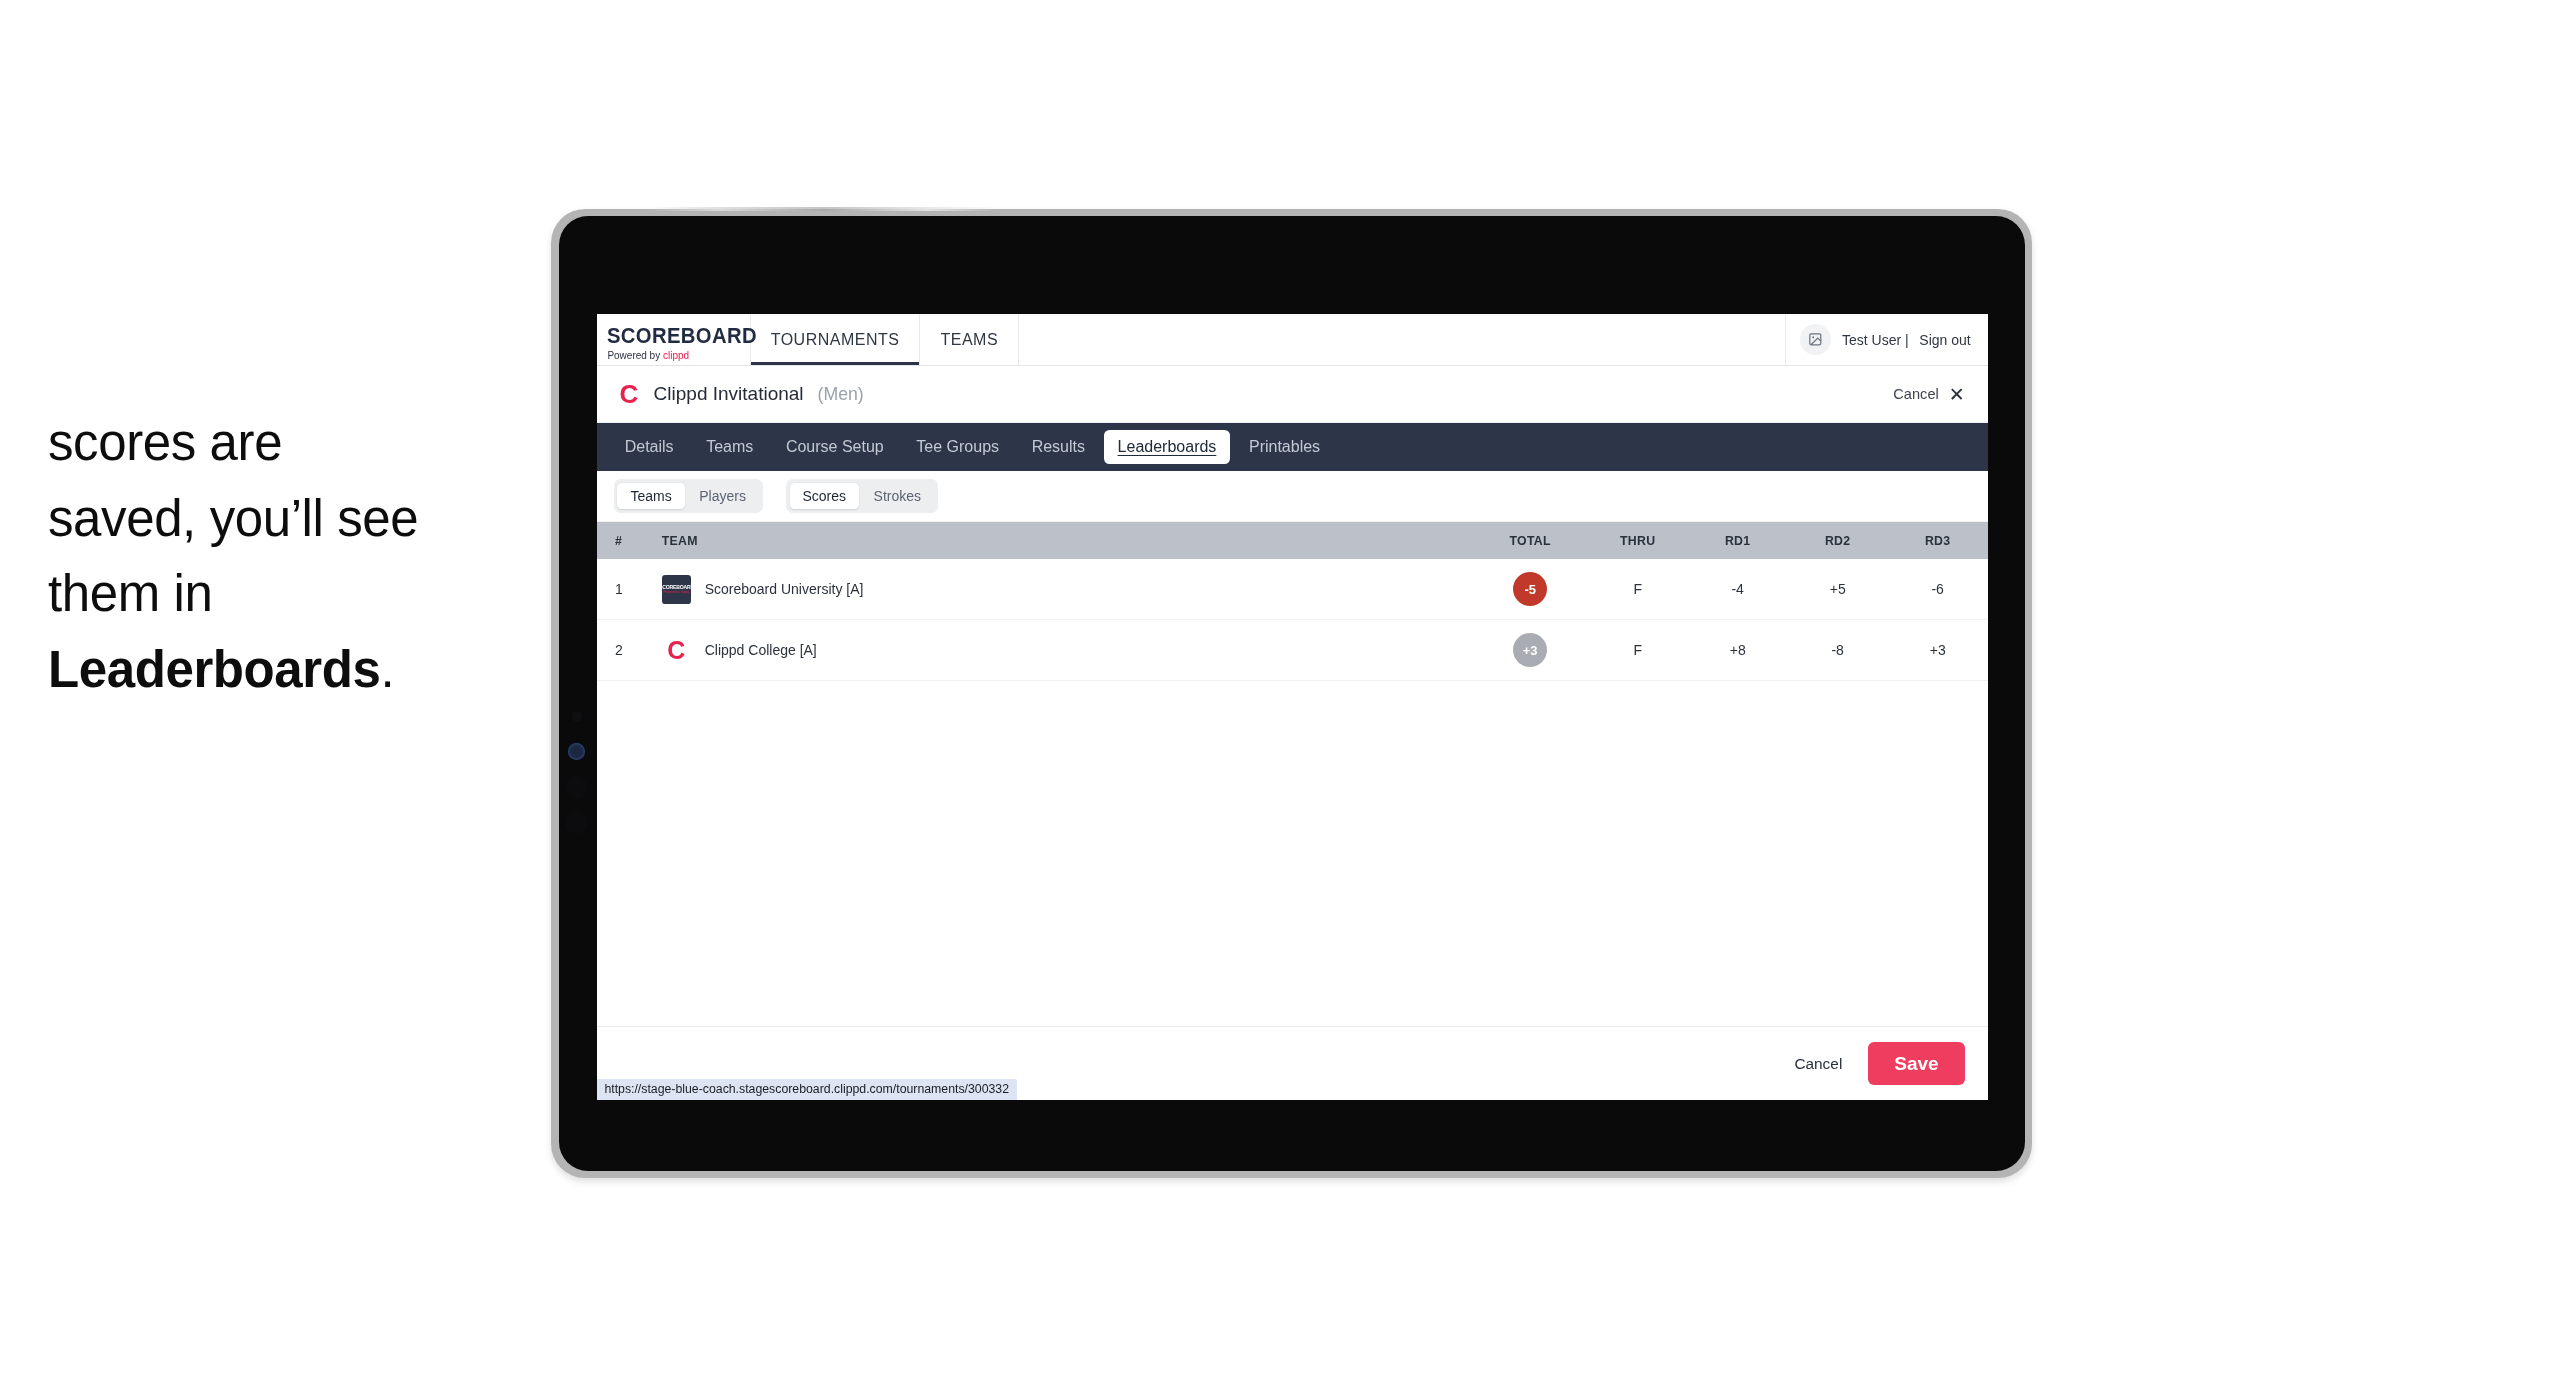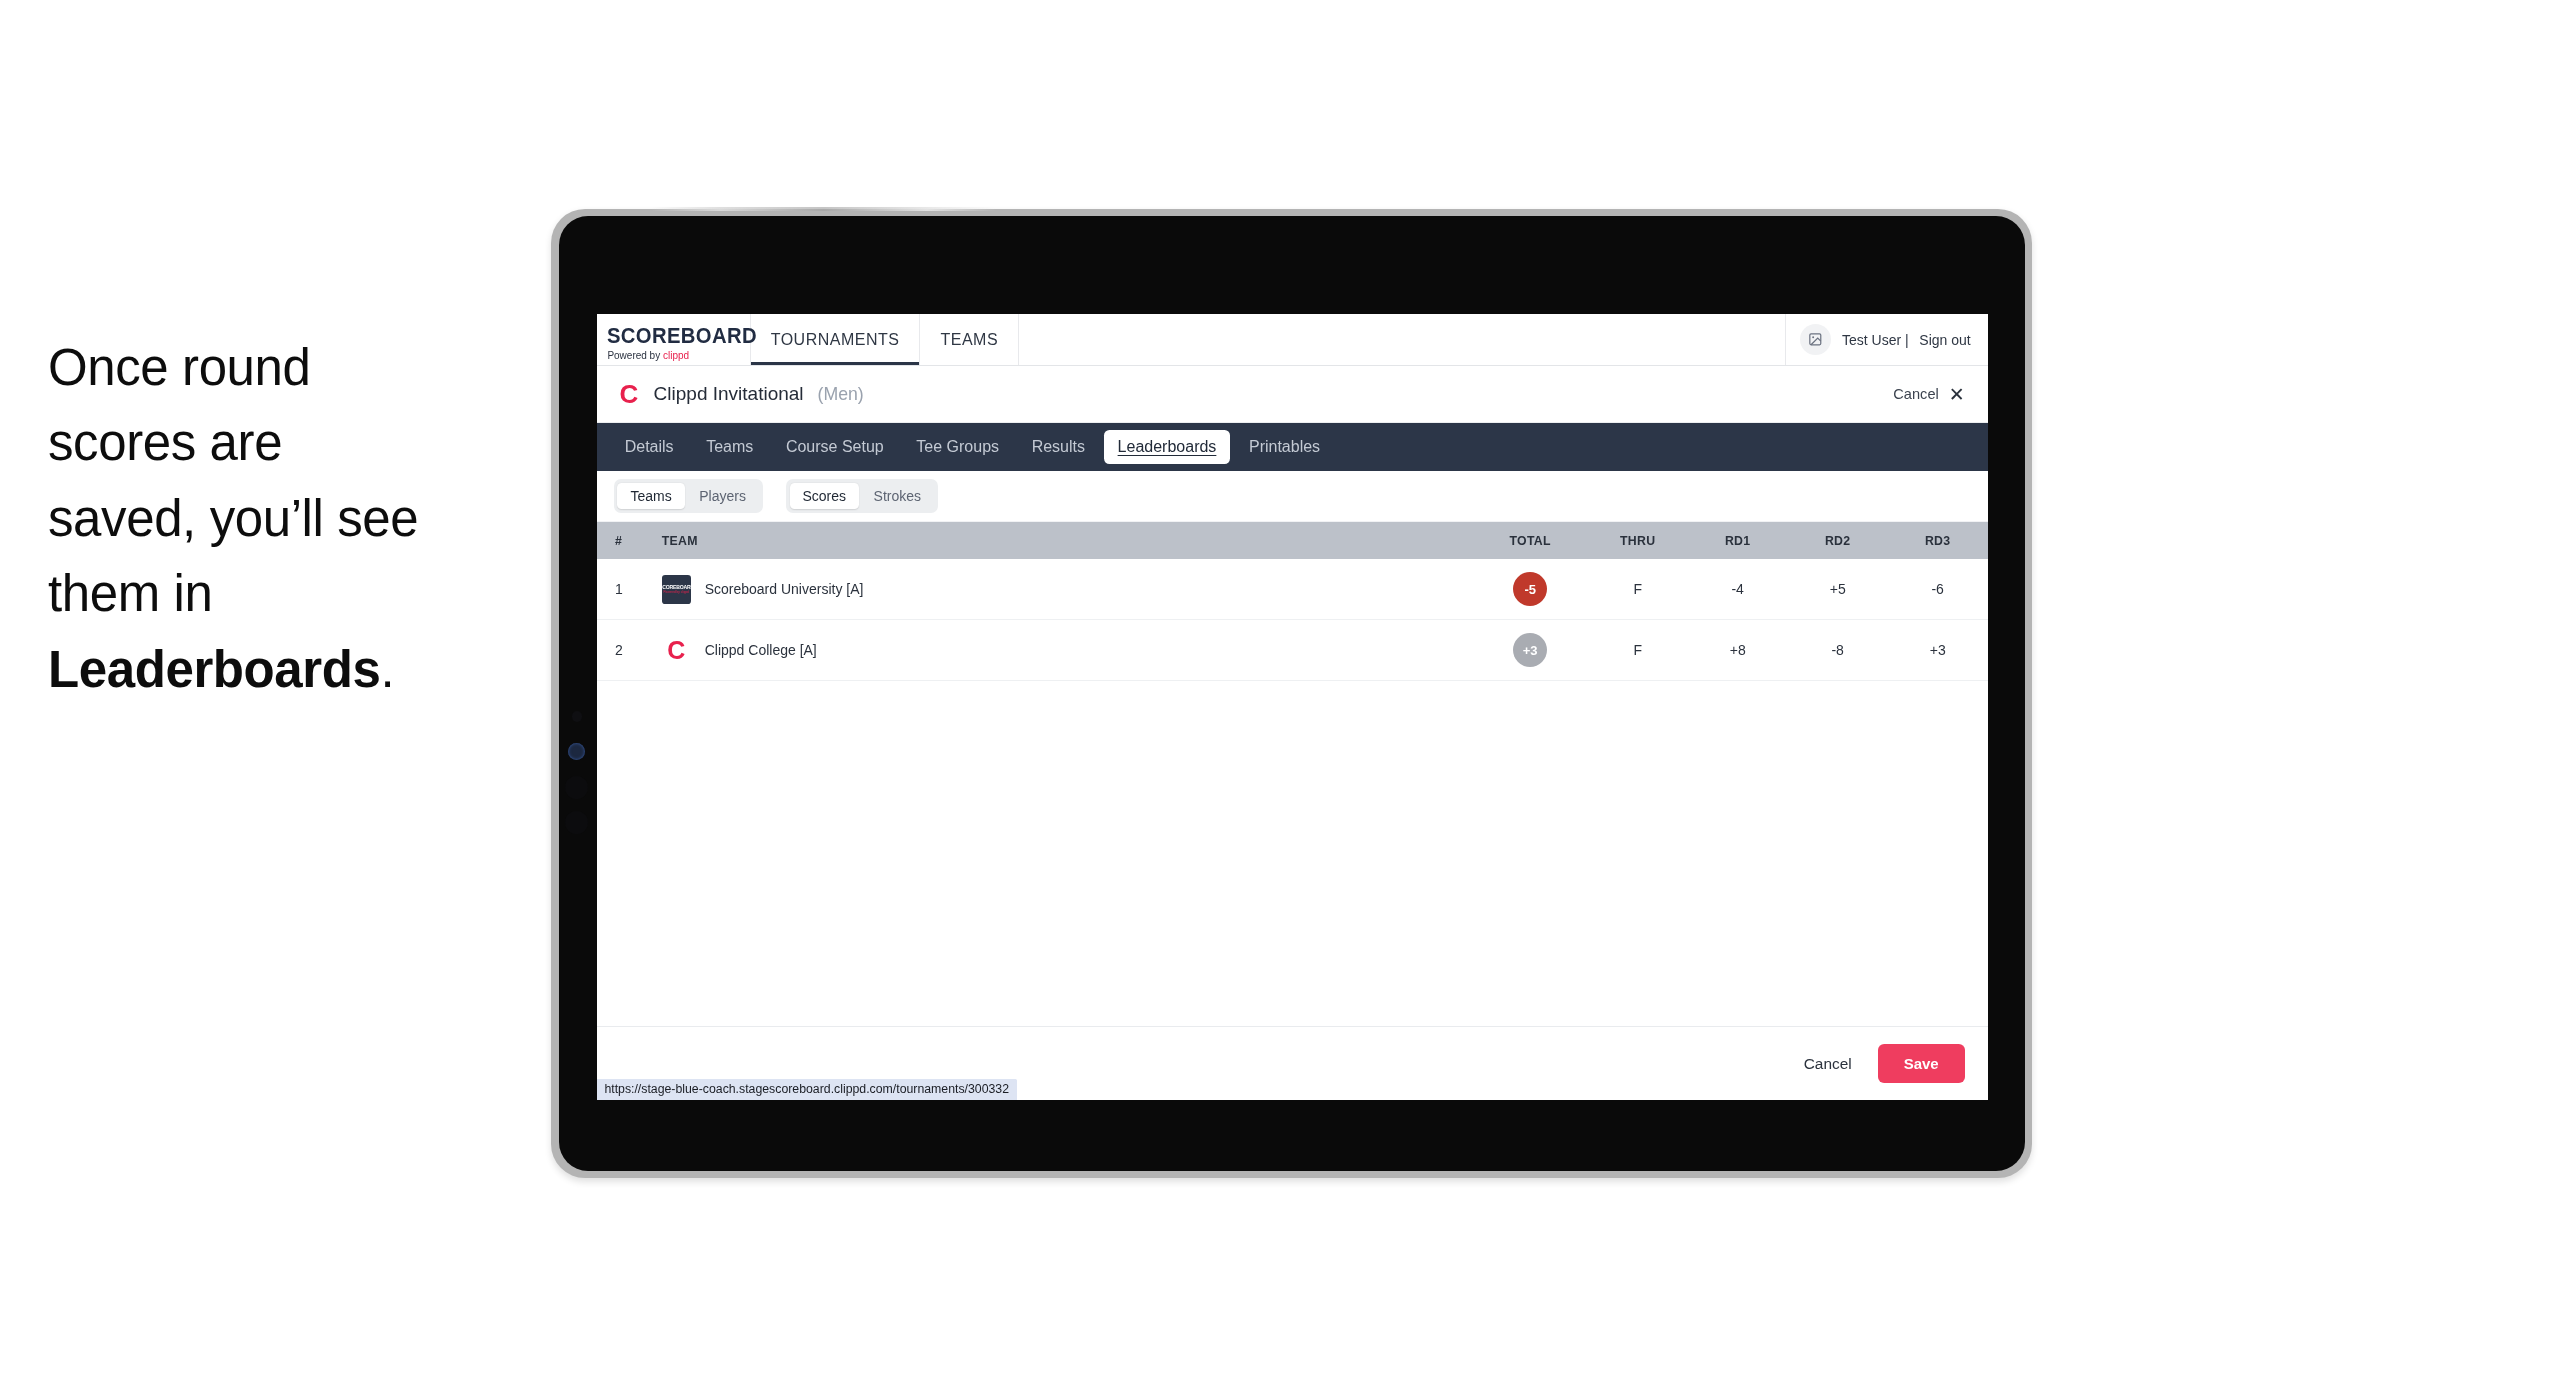--- a/index.html
+++ b/index.html
@@ -242,42 +242,42 @@
     height: 74px;
     background: #ffffff;
     border-top: 0.8px solid #e9ebee;
     display: flex; align-items: center; justify-content: flex-end;
     padding: 0 23px;
     gap: 26px;
   }
   #footer-cancel { font-size: 15.4px; color: #2b323d; cursor: pointer; }
   #footer-save {
     background: #ef3d5f; color: #ffffff;
-    font-size: 15px; font-weight: bold;
+    font-size: 19px; font-weight: bold;
     border: none; border-radius: 6.1px;
     padding: 10.7px 26px;
     cursor: pointer;
   }
 
   
   #statusbar {
     position: absolute; left: 0; bottom: 0;
     background: #dde4f3;
     color: #1a1d24;
     font-size: 12.3px;
     padding: 3.1px 7.7px 3.8px 7.7px;
     border-top-right-radius: 1.5px;
     white-space: nowrap;
   }
 </style>
 </head>
 <body>
 
 <div id="caption">
-  <span>Once round</span><br>
+  <br>
   <span>scores are</span><br>
   <span>saved, you’ll see</span><br>
   <span>them in</span><br>
   <span class="bold">Leaderboards</span><span>.</span>
 </div>
 
 <div id="tablet">
   <div id="top-notch"></div>
   <div id="tablet-screen">
 

